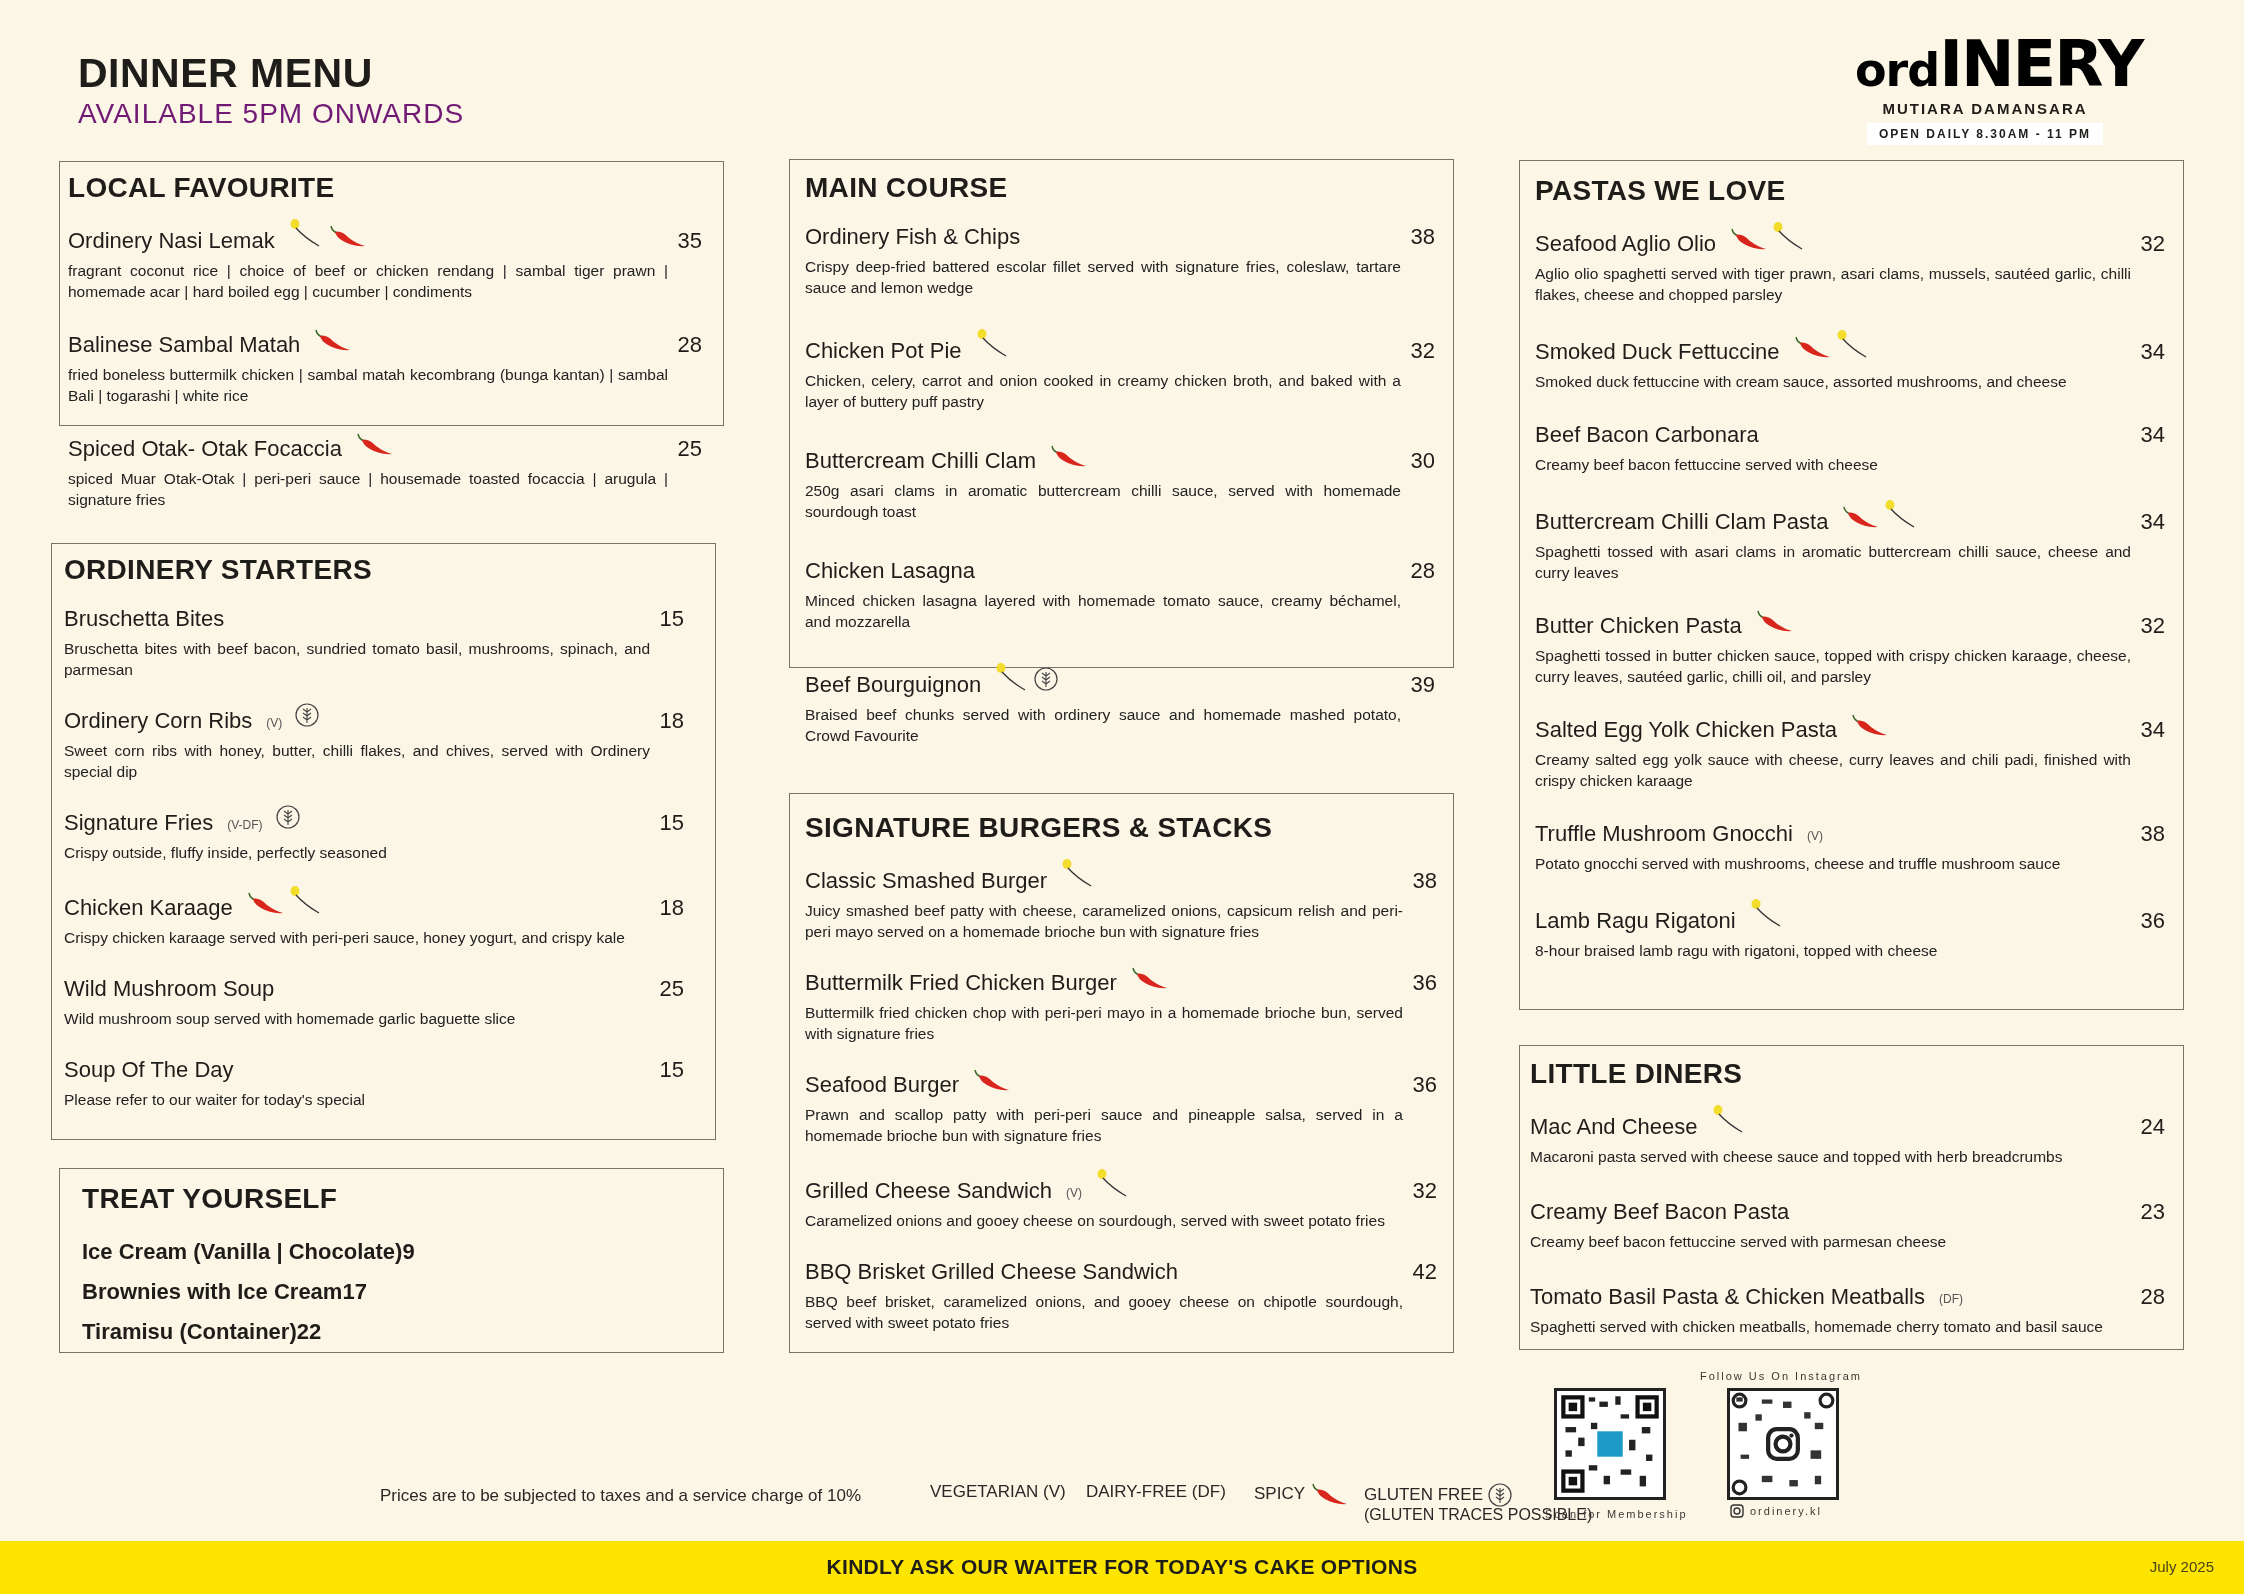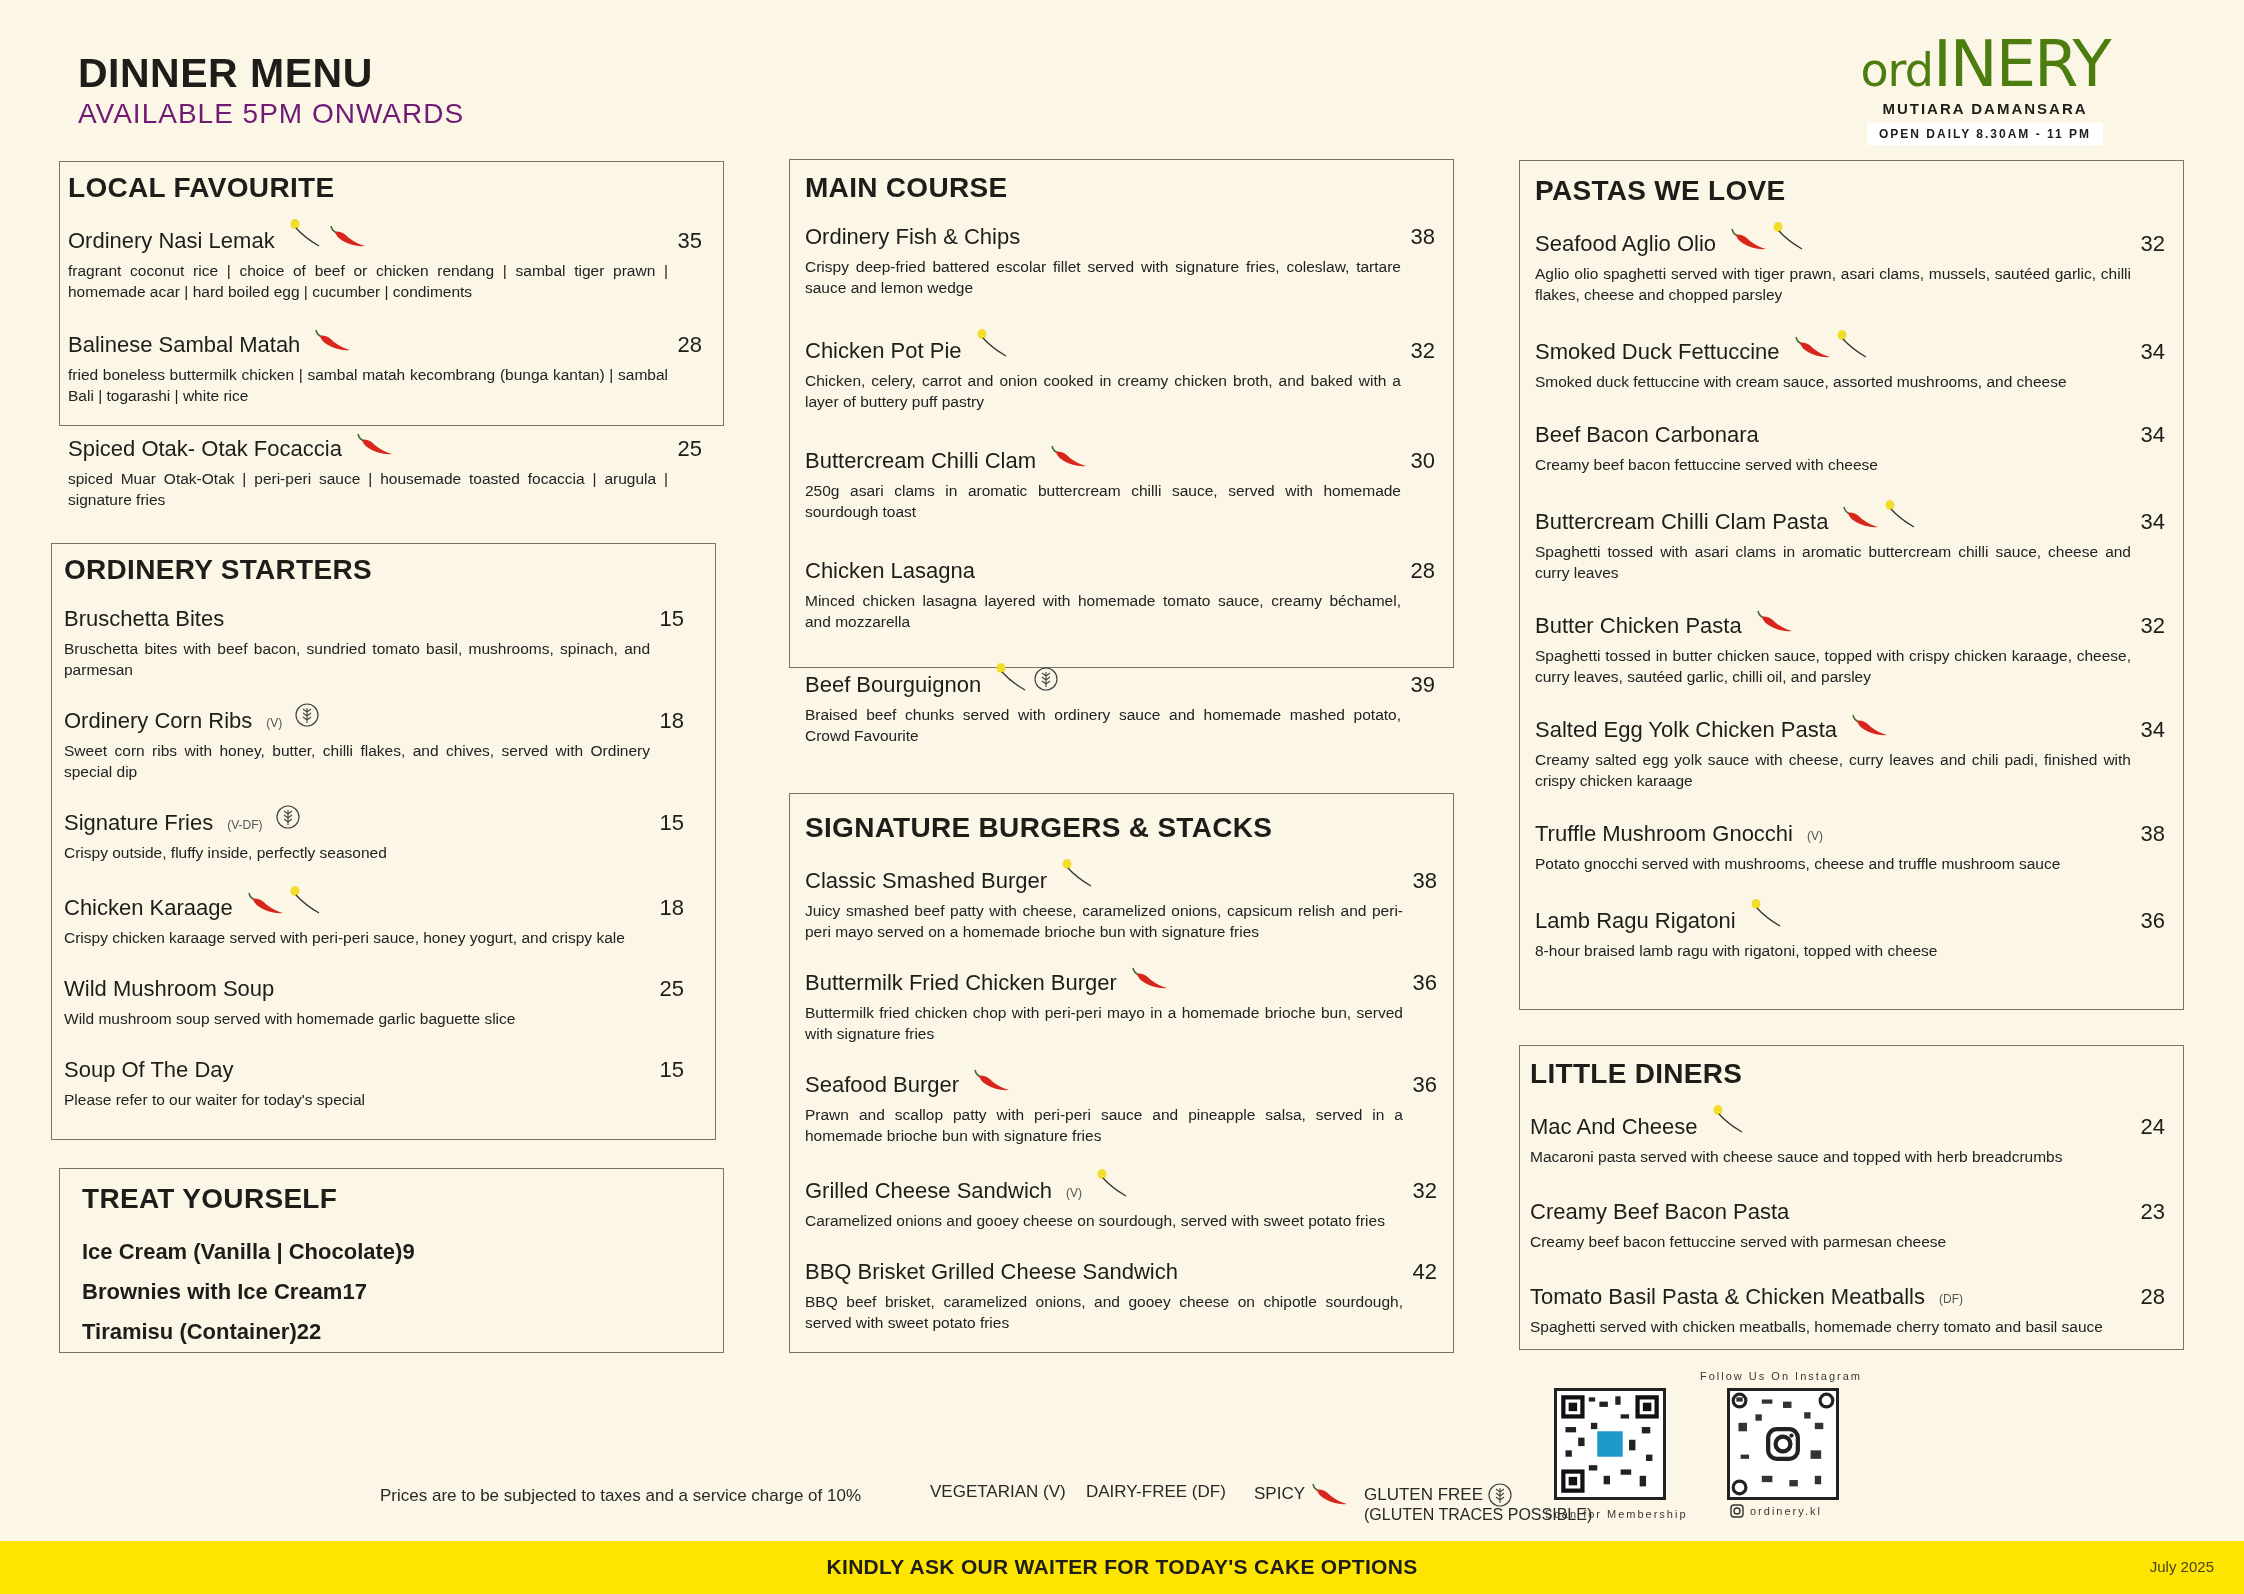--- a/index.html
+++ b/index.html
@@ -3,21 +3,21 @@
 <meta charset="utf-8">
 <style>
   * { box-sizing: border-box; margin: 0; padding: 0; }
   html, body { width: 2244px; height: 1594px; overflow: hidden; }
   body { background: #fcf6e7; font-family: "Liberation Sans", sans-serif; color: #1f1d1a; position: relative; }
 
   .hdr-title { position: absolute; left: 78px; top: 50px; font-size: 41px; font-weight: 700; letter-spacing: 0.5px; }
   .hdr-sub { position: absolute; left: 78px; top: 98px; font-size: 28px; font-weight: 300; letter-spacing: 1px; color: #701a75; }
 
   .logo { position: absolute; left: 1855px; top: 28px; width: 260px; text-align: center; }
-  .logo-word { font-family: "DejaVu Sans", sans-serif; font-weight: 400; font-size: 64px; line-height: 72px; letter-spacing: -2px; color: #4d7c0f; }
+  .logo-word { font-family: "DejaVu Sans", sans-serif; font-weight: 700; font-size: 64px; line-height: 72px; letter-spacing: -2px; color: #000000; }
   .logo-word .sm { font-size: 46px; letter-spacing: -1px; }
   .logo-loc { font-size: 15px; font-weight: 700; letter-spacing: 2px; margin-top: -6px; }
   .logo-hours { display: inline-block; margin-top: 6px; background: #ffffff; font-size: 12px; font-weight: 700; letter-spacing: 2px; padding: 4px 12px; }
 
   .box { position: absolute; border: 1.5px solid #7a7468; background: #fcf6e7; }
   .box h2 { font-size: 28px; font-weight: 700; letter-spacing: 0.3px; margin-bottom: 20px; }
   .item { position: relative; margin-bottom: 34px; }
   .item-row { display: flex; align-items: flex-end; justify-content: space-between; }
   .item-name { font-size: 22px; font-weight: 400; display: flex; align-items: flex-end; gap: 12px; }
   .item-name .nm { }

